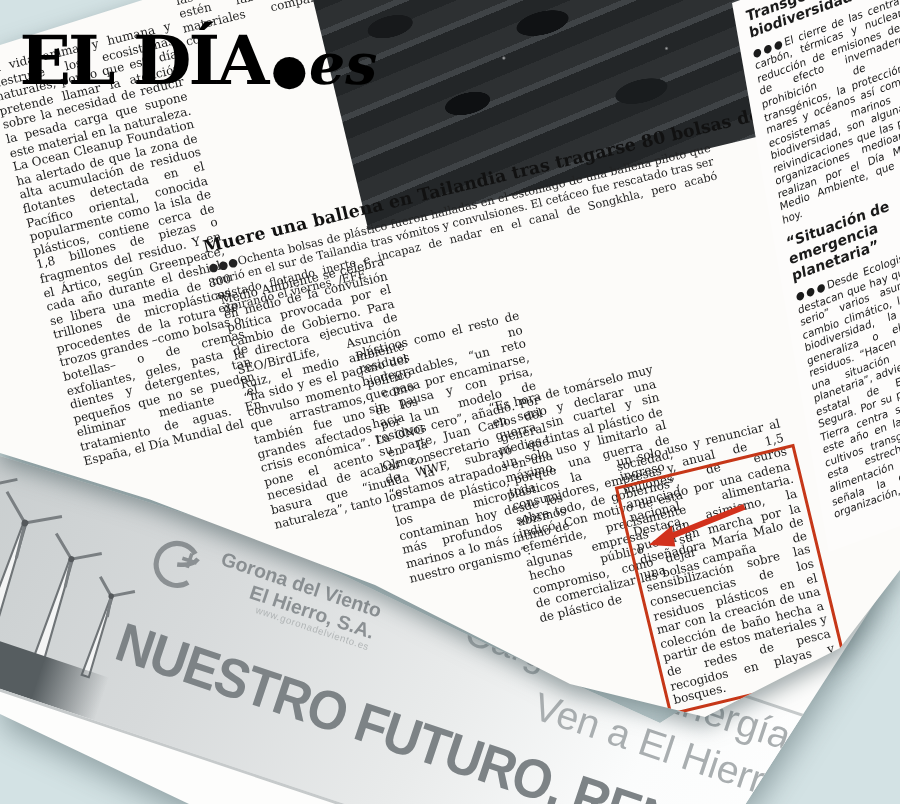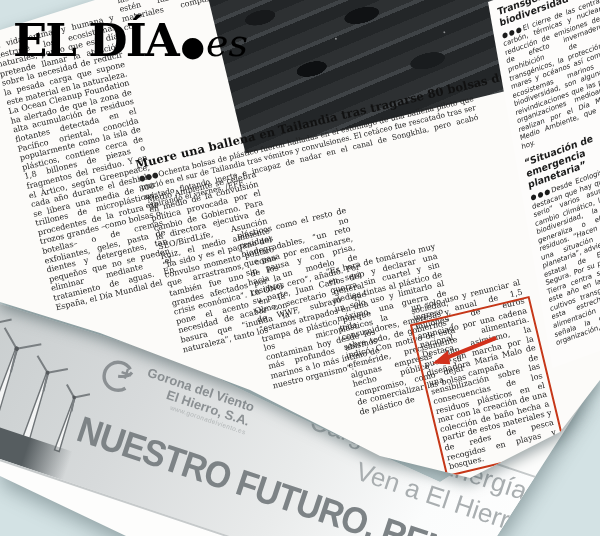--- a/index.html
+++ b/index.html
@@ -64,21 +64,21 @@
   .tagline{position:absolute;left:270px;top:0px;width:330px;text-align:right;
      font-family:"Liberation Sans", sans-serif;color:#a9aeb0;font-size:26px;line-height:1.25;font-weight:400;}
   .slogan{position:absolute;left:148px;top:78px;white-space:nowrap;
      font-family:"Liberation Sans", sans-serif;font-weight:bold;font-size:34px;
      color:#7d8386;letter-spacing:-1px;transform:scaleY(1.08);}
 
   
   .masthead{position:absolute;left:13px;top:18px;display:flex;align-items:baseline;color:#000;}
   .mh-main{font-family:"DejaVu Serif", serif;font-weight:900;font-size:45px;letter-spacing:-2px;line-height:1;}
   .mh-dot{font-size:28px;line-height:1;margin:0 1px 0 3px;}
-  .mh-es{font-family:"DejaVu Serif", serif;font-style:italic;font-weight:normal;font-size:38px;line-height:1;}
+  .mh-es{font-family:"DejaVu Serif", serif;font-style:italic;font-weight:bold;font-size:38px;line-height:1;}
 </style>
 </head>
 <body>
 
 <div class="stage">
 
   <div class="ad-shadow">
     <div class="ad-wrap">
       <div class="ad-paper"></div>
       <div class="ad-sheet rot" style="left:-32px;top:286px;transform:rotate(18.5deg);width:700px;height:230px;">

